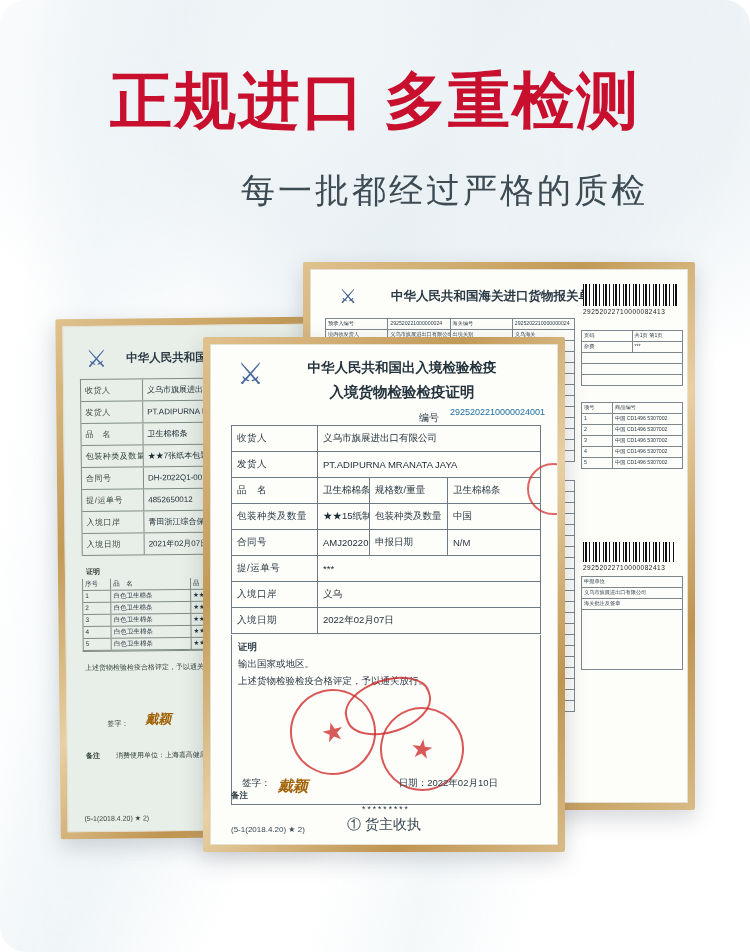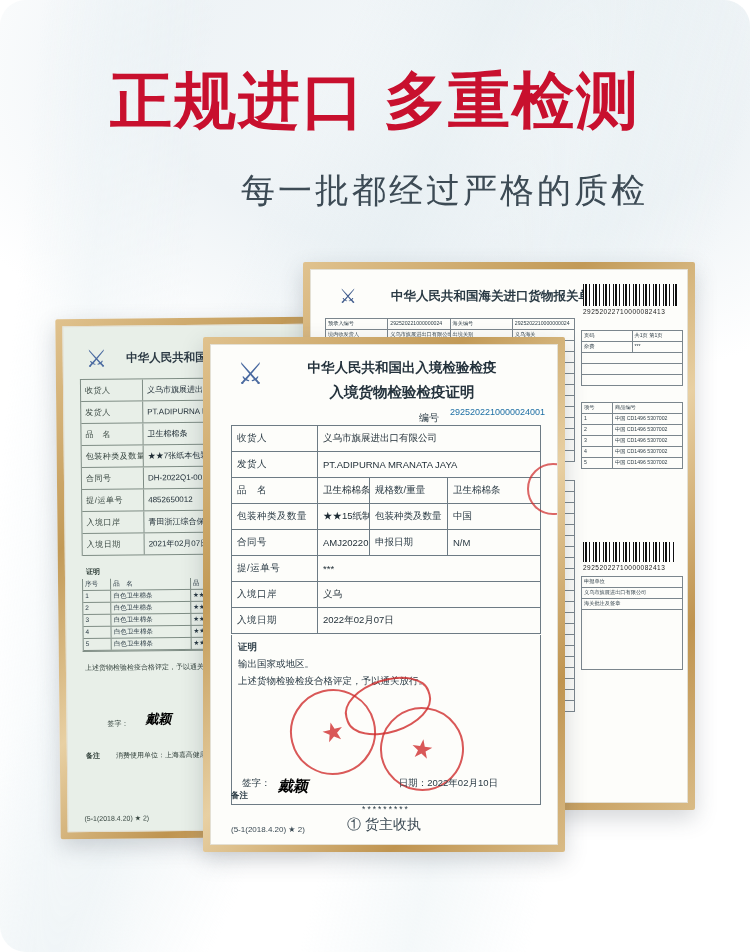--- a/index.html
+++ b/index.html
@@ -139,21 +139,21 @@
     height: 170px;
   }
   .note-box .nt { margin-bottom: 4px; }
   .sig-line { position: absolute; bottom: 14px; left: 10px; font-size: 9.5px; }
   .date-line { position: absolute; bottom: 14px; right: 42px; font-size: 9.5px; }
   .handsig {
     font-family: "Liberation Serif", serif;
     font-style: italic;
     font-weight: 700;
     font-size: 15px;
-    color: #000000;
+    color: #a16207;
   }
   .footer-left { position: absolute; bottom: 10px; left: 20px; font-size: 8px; color:#3b4a54;}
   .footer-mid  { position: absolute; bottom: 10px; left: 50%; transform: translateX(-50%); font-size: 14px; color:#3b4a54;}
   .remark { position: absolute; left: 20px; right: 16px; bottom: 30px; font-size: 8.5px; }
   .remark .r1 { font-weight: 700; }
 
   
   .stamp {
     position: absolute;
     border: 2.5px solid #cf2b2b;

